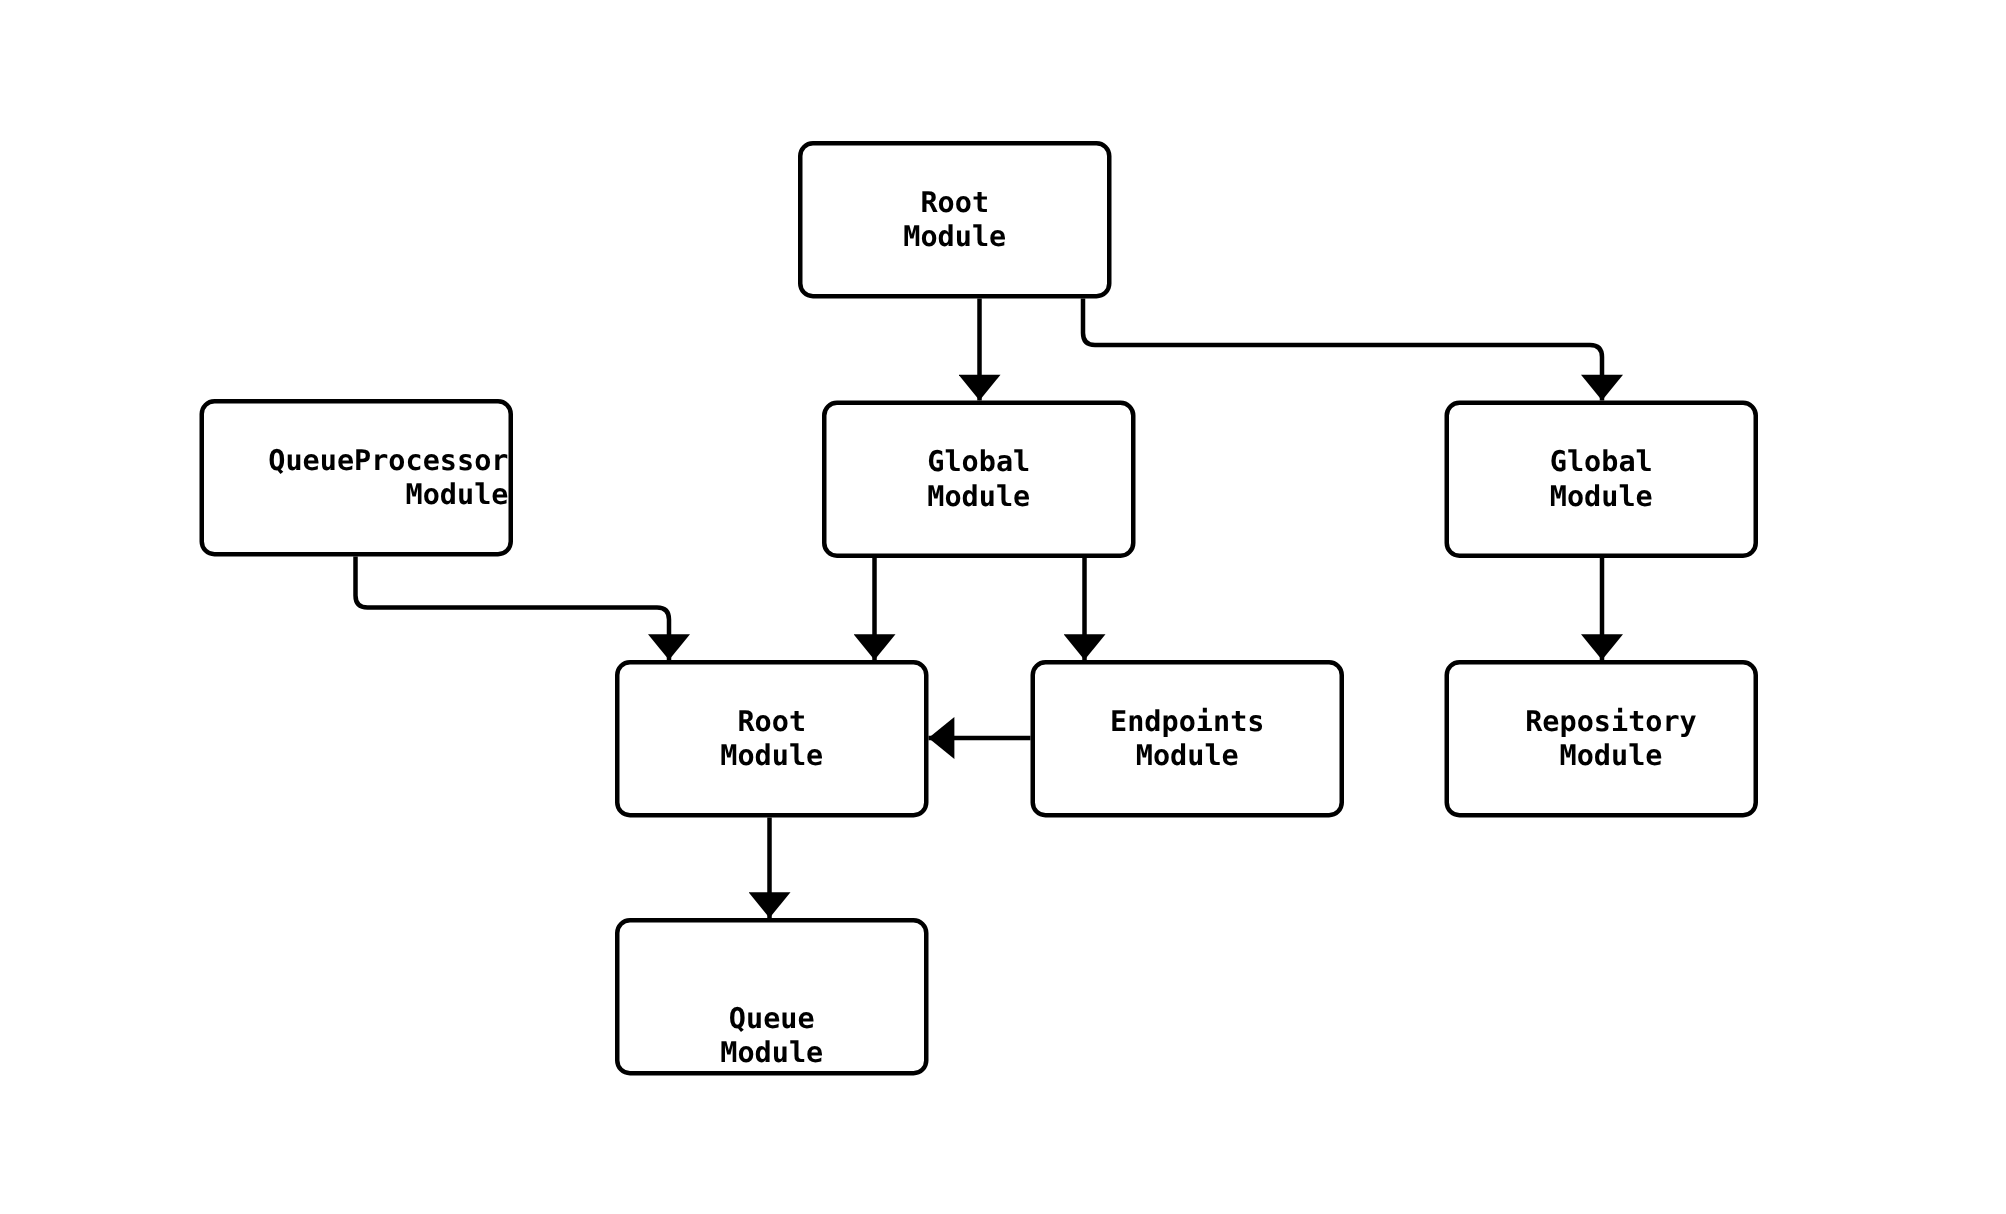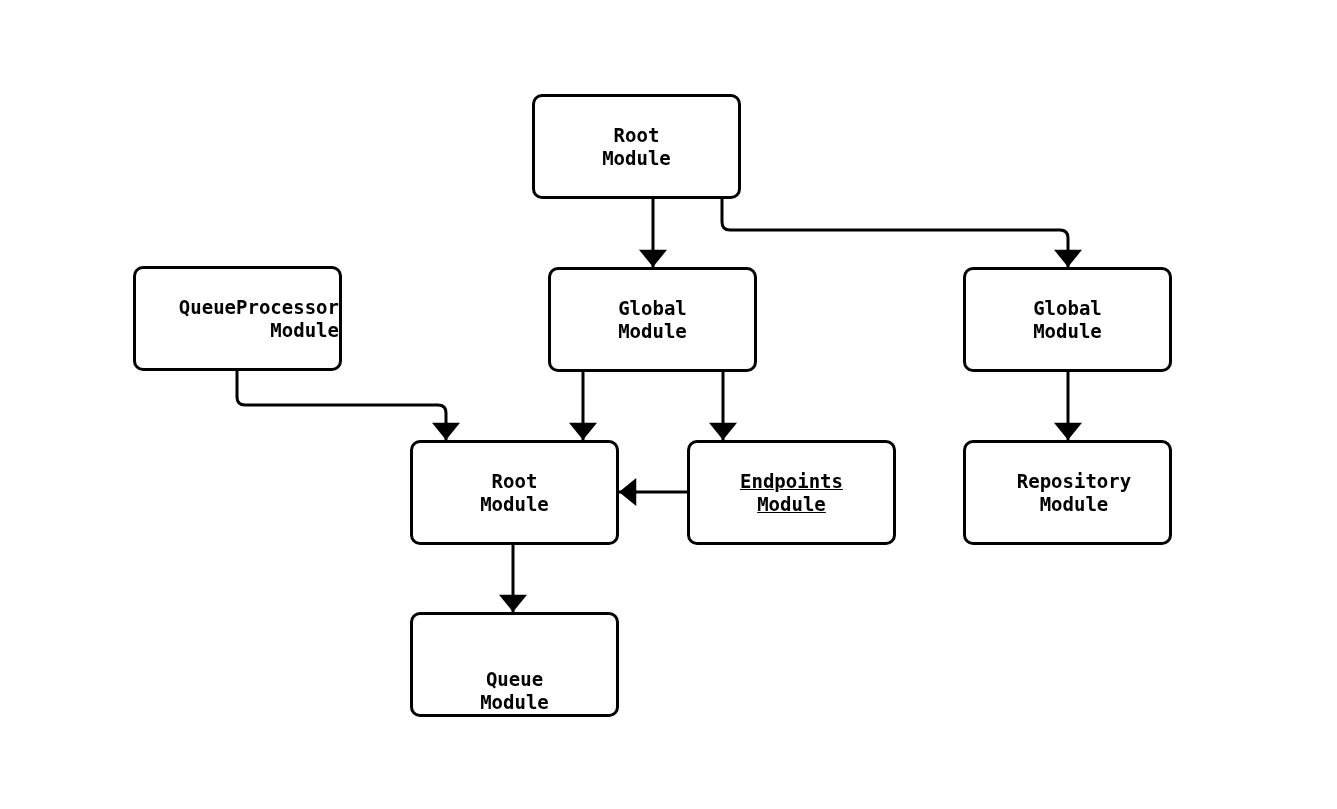--- a/index.html
+++ b/index.html
@@ -38,21 +38,21 @@
     font-weight: bold;
     font-size: 19px;
     line-height: 23px;
     text-align: center;
   }
   .n-root       { left: 532px; top: 94px;  }
   .n-qp         { left: 133px; top: 266px; align-items: flex-end; }
   .n-server     { left: 548px; top: 267px; }
   .n-global     { left: 963px; top: 267px; }
   .n-core       { left: 410px; top: 440px; }
-  .n-endpoints  { left: 687px; top: 440px; text-decoration: underline; }
+  .n-endpoints  { left: 687px; top: 440px; }
   .n-repository { left: 963px; top: 440px; padding-left: 13px; }
   .n-queue      { left: 410px; top: 612px; justify-content: flex-end; }
 </style>
 </head>
 <body>
 
 <div class="canvas">
 
   <svg class="edges" viewBox="0 0 1337 809" xmlns="http://www.w3.org/2000/svg">
     <defs>

